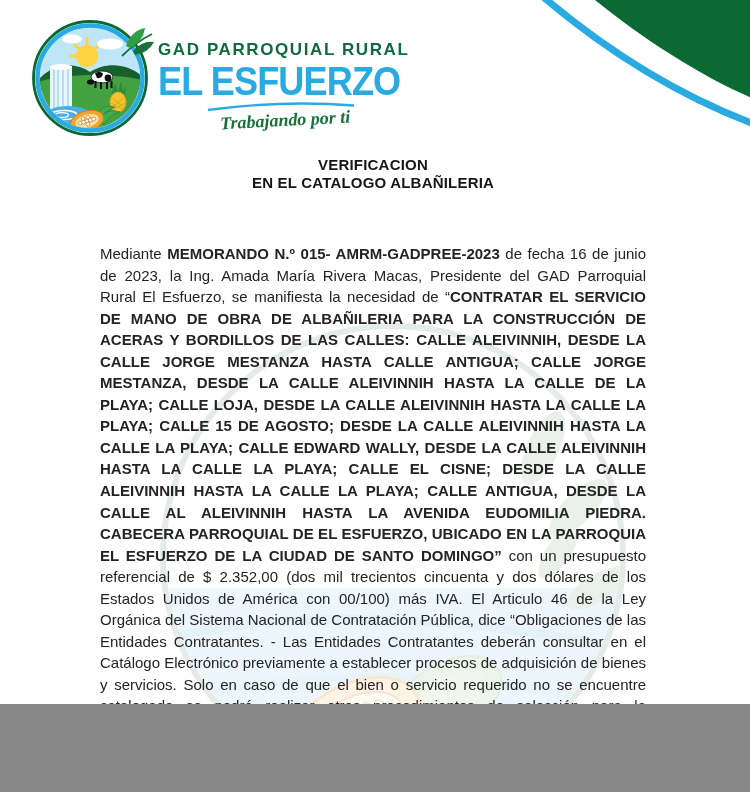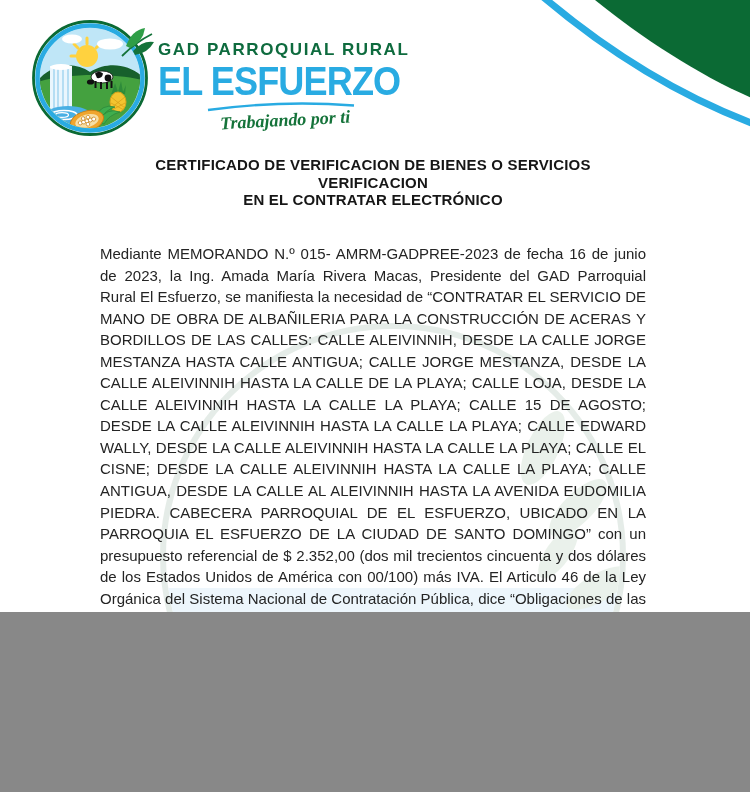--- a/index.html
+++ b/index.html
@@ -1,18 +1,18 @@
 <!DOCTYPE html>
 <html><head>
 <meta charset="utf-8">
 <style>
   * { margin:0; padding:0; box-sizing:border-box; }
   html,body { background:#888; }
   .page {
-    position:relative; width:750px; height:612px; margin:0 auto;
+    position:relative; width:750px; height:704px; margin:0 auto;
     background:#fff; overflow:hidden;
     font-family:"Liberation Sans", sans-serif; color:#242424;
   }
 
   
   .corner { position:absolute; top:0; right:0; width:260px; height:130px; }
 
   
   .logo { position:absolute; left:30px; top:18px; display:flex; gap:8px; }
   .emblem { width:120px; height:120px; overflow:visible; }
@@ -36,21 +36,21 @@
   
   .doc-title {
     position:absolute; top:156px; left:100px; width:546px;
     text-align:center; font-size:15px; font-weight:bold;
     line-height:17.6px; color:#161616; letter-spacing:.2px;
   }
   .doc-body {
     position:absolute; top:243px; left:100px; width:546px;
     font-size:15px; line-height:21.55px; text-align:justify;
   }
-  .doc-body .b { font-weight:normal; }
+  .doc-body .b { font-weight:bold; }
 
   
   .watermark {
     position:absolute; left:128px; top:298px; width:525px; height:494px;
     opacity:.42; pointer-events:none;
   }
 </style>
 </head>
 <body>
 
@@ -179,20 +179,19 @@
       <div class="org-line1">GAD PARROQUIAL RURAL</div>
       <div class="org-name">EL ESFUERZO</div>
       <svg class="swoosh" width="150" height="12">
         <path d="M2,10 Q75,0 148,5.5" stroke="#29ABE2" stroke-width="2.4" fill="none"></path>
       </svg>
       <span class="tagline">Trabajando por ti</span>
     </div>
   </div>
 
   <div class="doc-title">
-    <div>CERTIFICADO DE VERIFICACION DE BIENES O SERVICIOS</div>
     <div>VERIFICACION</div>
-    <div>EN EL CONTRATAR ELECTRÓNICO</div>
+    <div>EN EL CATALOGO ALBAÑILERIA</div>
   </div>
 
   <div class="doc-body"><span>Mediante </span><span class="b">MEMORANDO N.º 015- AMRM-GADPREE-2023</span><span> de fecha 16 de junio de 2023, la Ing. Amada María Rivera Macas, Presidente del GAD Parroquial Rural El Esfuerzo, se manifiesta la necesidad de “</span><span class="b">CONTRATAR EL SERVICIO DE MANO DE OBRA DE ALBAÑILERIA PARA LA CONSTRUCCIÓN DE ACERAS Y BORDILLOS DE LAS CALLES: CALLE ALEIVINNIH, DESDE LA CALLE JORGE MESTANZA HASTA CALLE ANTIGUA; CALLE JORGE MESTANZA, DESDE LA CALLE ALEIVINNIH HASTA LA CALLE DE LA PLAYA; CALLE LOJA, DESDE LA CALLE ALEIVINNIH HASTA LA CALLE LA PLAYA; CALLE 15 DE AGOSTO; DESDE LA CALLE ALEIVINNIH HASTA LA CALLE LA PLAYA; CALLE EDWARD WALLY, DESDE LA CALLE ALEIVINNIH HASTA LA CALLE LA PLAYA; CALLE EL CISNE; DESDE LA CALLE ALEIVINNIH HASTA LA CALLE LA PLAYA; CALLE ANTIGUA, DESDE LA CALLE AL ALEIVINNIH HASTA LA AVENIDA EUDOMILIA PIEDRA. CABECERA PARROQUIAL DE EL ESFUERZO, UBICADO EN LA PARROQUIA EL ESFUERZO DE LA CIUDAD DE SANTO DOMINGO”</span><span> con un presupuesto referencial de $ 2.352,00 (dos mil trecientos cincuenta y dos dólares de los Estados Unidos de América con 00/100) más IVA.  El Articulo 46 de la Ley Orgánica del Sistema Nacional de Contratación Pública, dice “Obligaciones de las Entidades Contratantes. - Las Entidades Contratantes deberán consultar en el Catálogo Electrónico previamente a establecer procesos de adquisición de bienes y servicios. Solo en caso de que el bien o servicio requerido no se encuentre catalogado se podrá realizar otros procedimientos de selección para la adquisición de bienes o servicios, de conformidad con la presente Ley y su Reglamento.</span></div>
 
 </div>
 
 </body></html>

